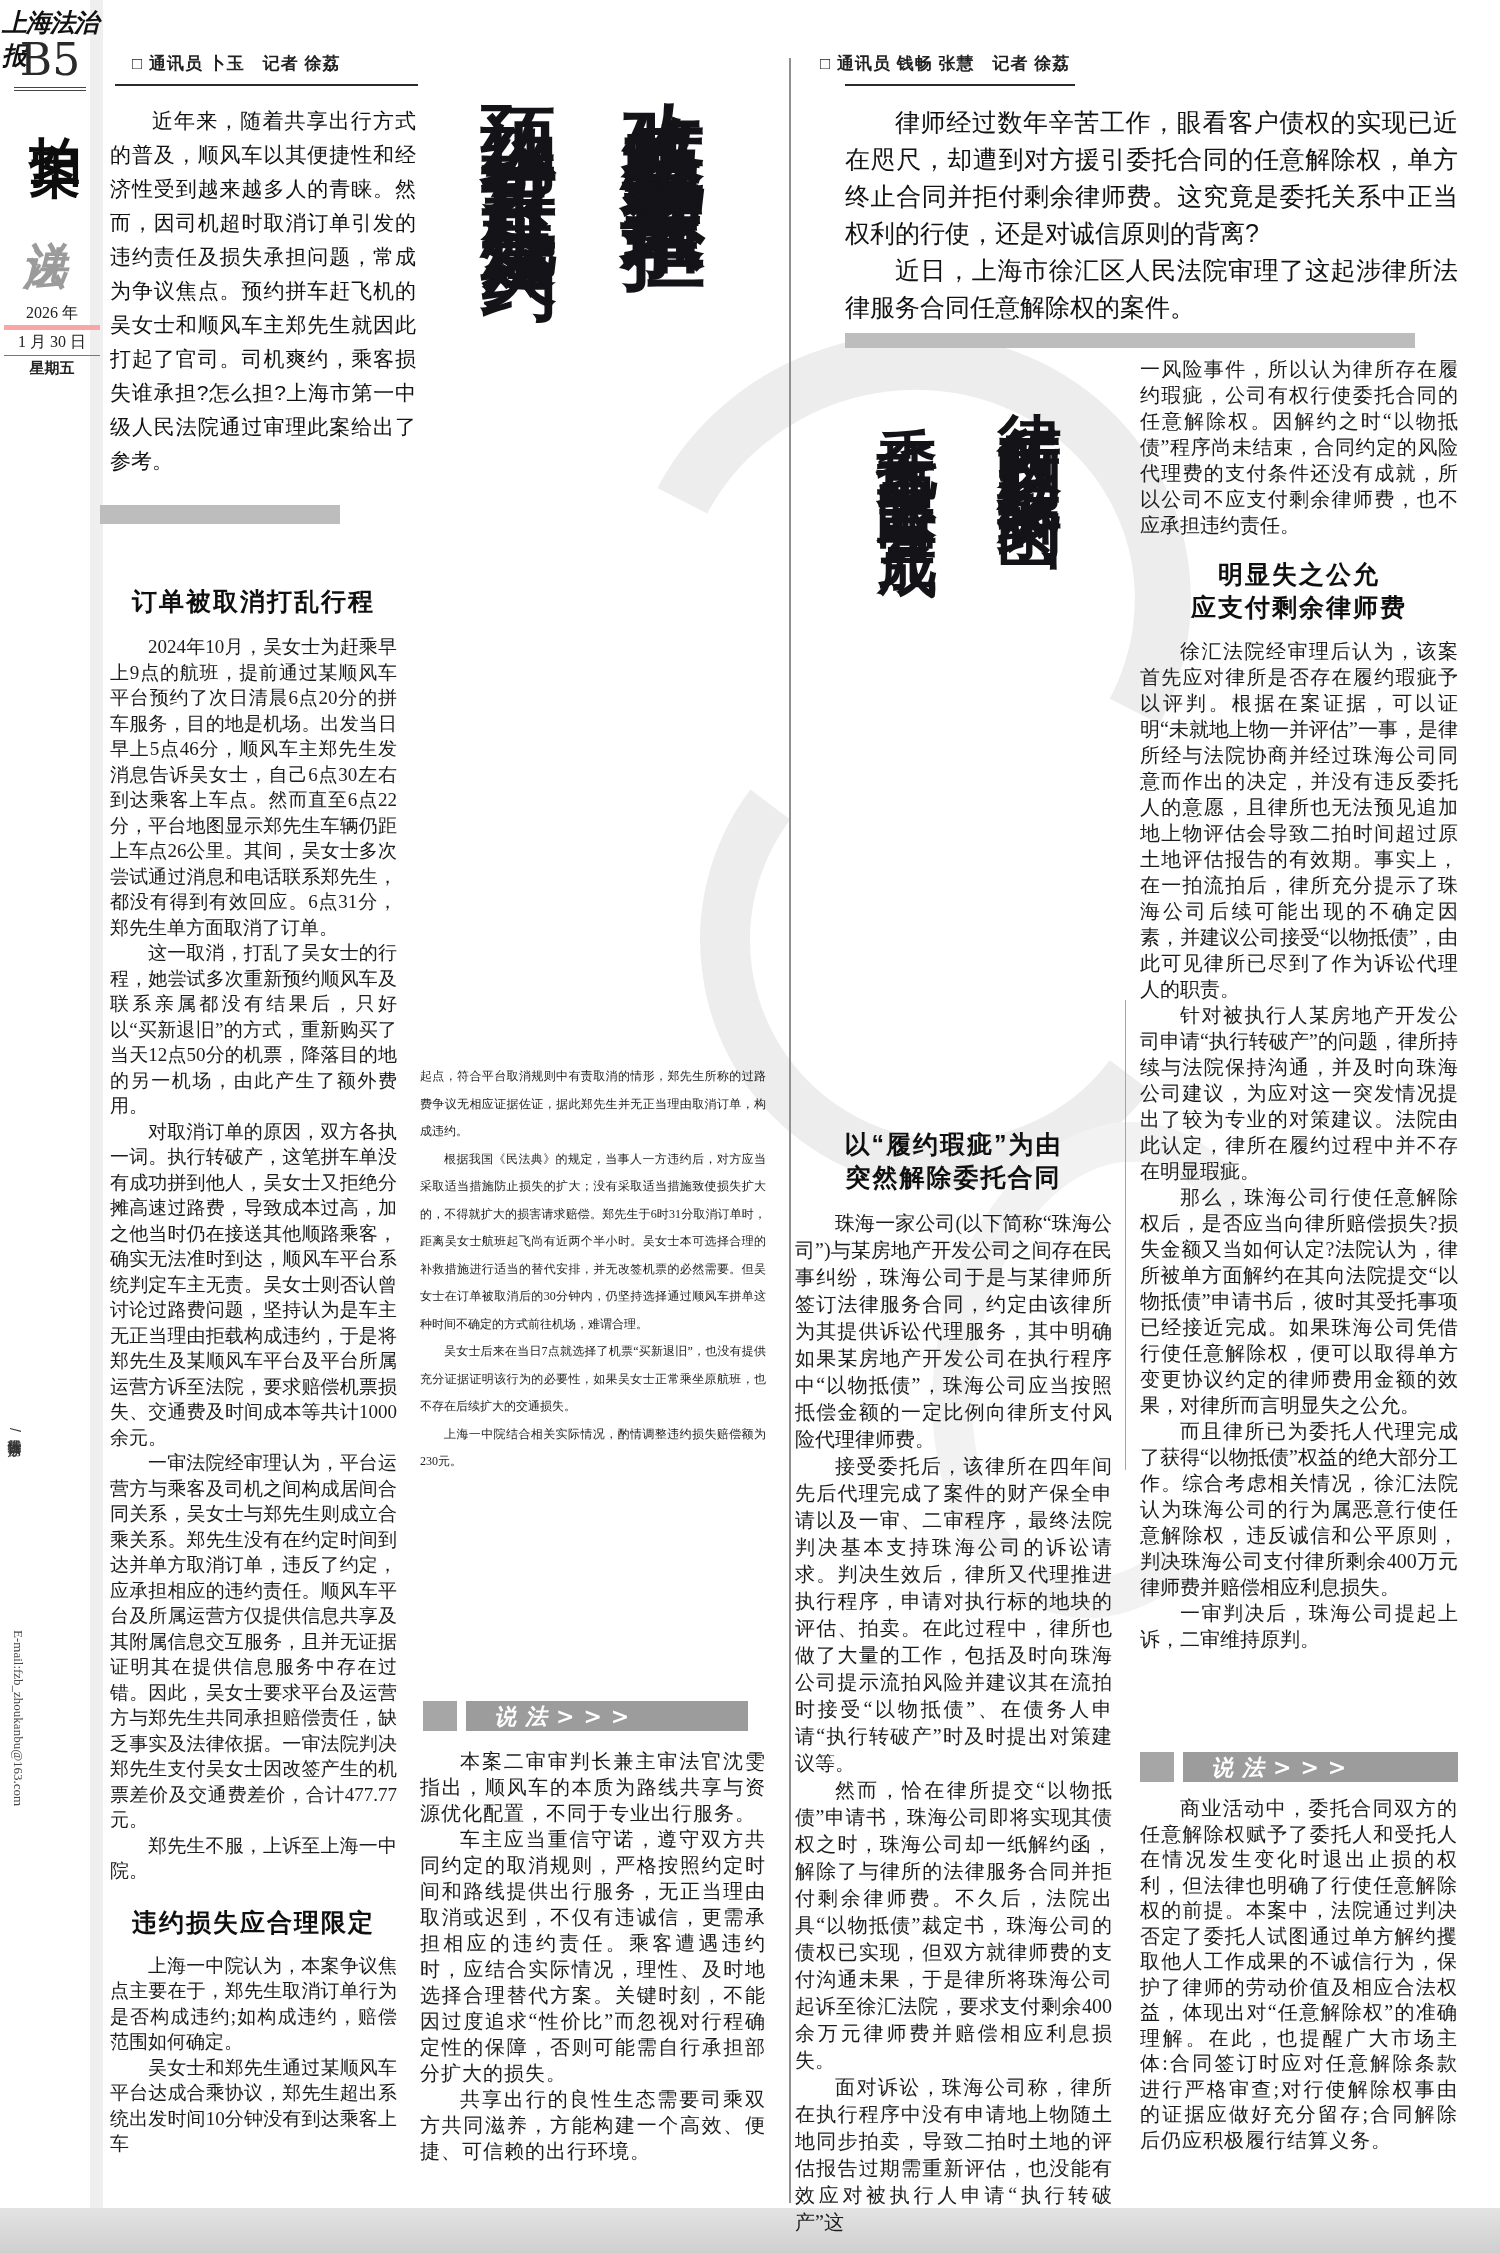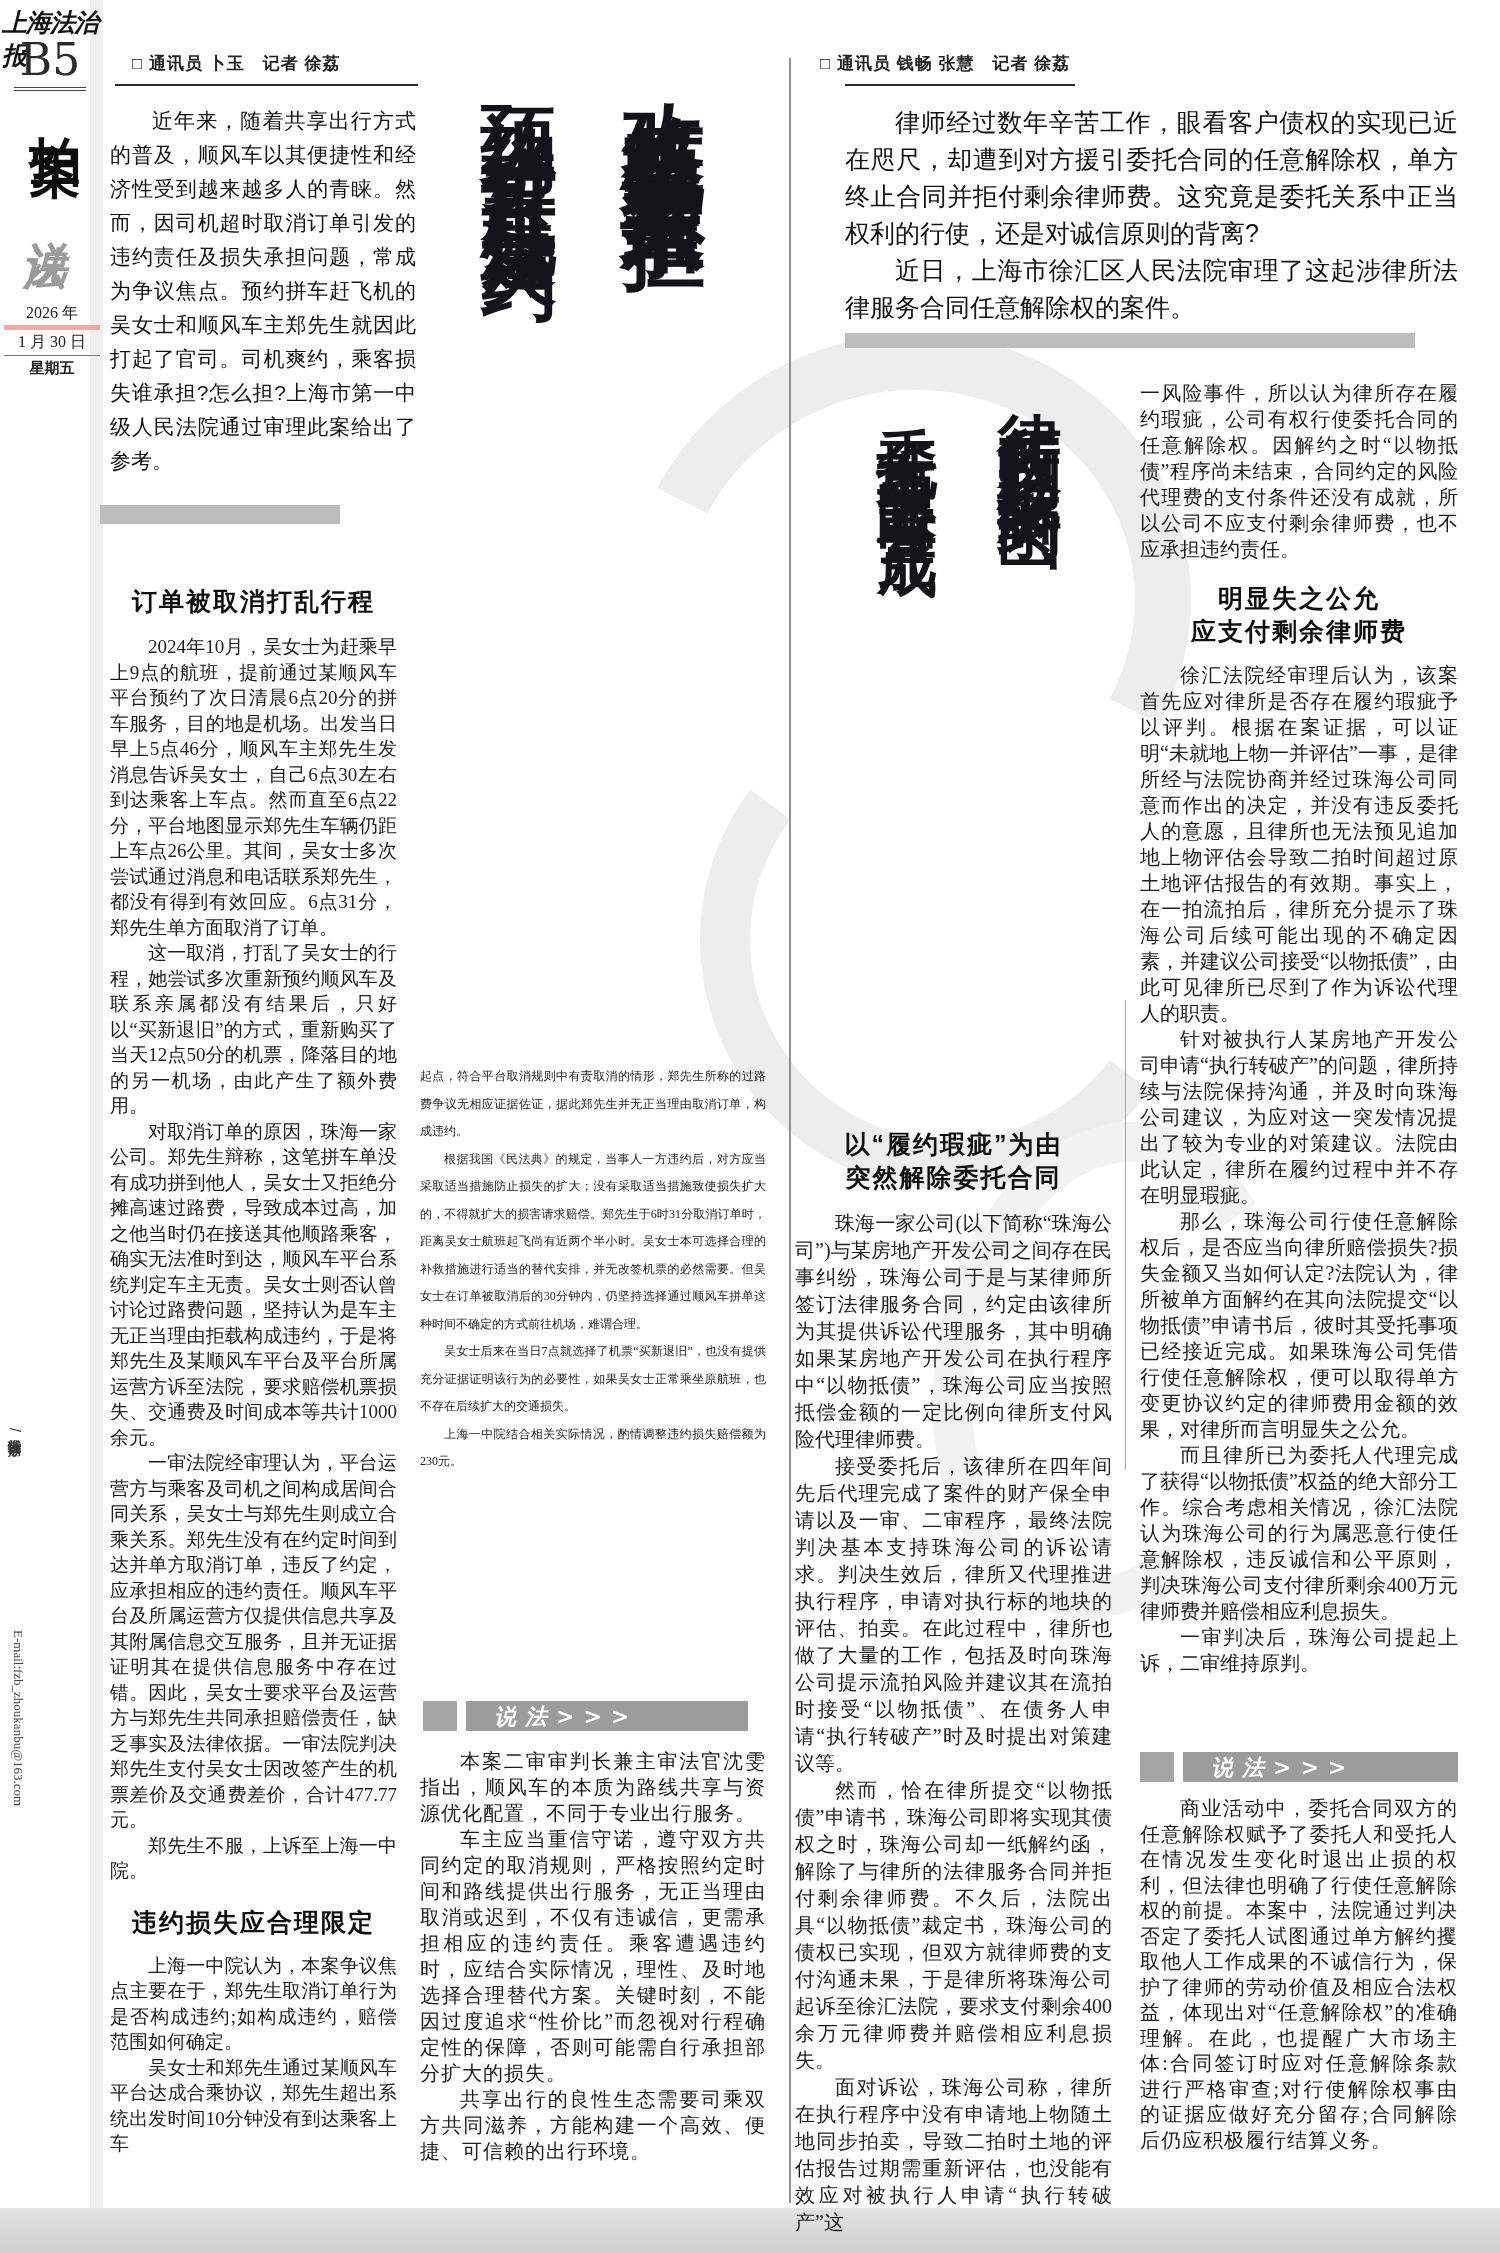--- a/index.html
+++ b/index.html
@@ -55,21 +55,21 @@
   .l-sftext{left:420px;top:1748px;width:346px;height:450px;font-size:20px;line-height:26px;}
   
   .r-byline{left:820px;top:52px;}
   .r-bylinerule{left:845px;top:84px;width:230px;}
   .r-intro{left:845px;top:104px;width:613px;line-height:37px;font-size:25px;}
   .r-graybar{left:845px;top:333px;width:570px;height:15px;}
   .r-title-main{left:986px;top:362px;height:690px;font-size:64px;letter-spacing:12px;}
   .r-title-sub{left:866px;top:378px;height:692px;font-size:60px;letter-spacing:14px;}
   .r-mid{left:795px;top:1128px;width:317px;height:1125px;font-size:20px;line-height:27px;}
   .r-mid .sechead{margin-bottom:16px;line-height:36px;}
-  .r-col3{left:1140px;top:356px;width:318px;height:1390px;font-size:20px;line-height:26px;margin-top:24px;}
+  .r-col3{left:1140px;top:356px;width:318px;height:1390px;font-size:20px;line-height:26px;}
   .r-col3 .sechead{margin:20px 0 14px 0;line-height:36px;}
   .lead p{text-indent:0;margin:0;}
   .r-sfbar{left:1140px;top:1752px;width:318px;height:30px;}
   .r-sftext{left:1140px;top:1796px;width:318px;height:408px;font-size:20px;line-height:25.5px;}
   .art-divider{left:789px;top:58px;height:2145px;width:1.5px;background:#909090;}
   .coldiv{left:1125px;top:1000px;height:470px;width:1px;background:#a5a5a5;}
   
   .decor1{left:625px;top:335px;width:455px;height:430px;border:56px solid #ededed;border-radius:50%;
           border-left-color:transparent;border-bottom-color:transparent;transform:rotate(-18deg);z-index:0;}
   .decor2{left:700px;top:690px;width:400px;height:400px;border:50px solid #ededed;border-radius:50%;
@@ -107,21 +107,21 @@
   <div class="abs graybar l-graybar"></div>
 
   <div class="abs vtitle l-title-main">改签机票等损失谁承担</div>
   <div class="abs vtitle l-title-sub">预约拼车赶飞机遭爽约</div>
 
   <div class="abs body l-col1">
     <h3 class="sec">订单被取消打乱行程</h3>
     <div>
         <p>2024年10月，吴女士为赶乘早上9点的航班，提前通过某顺风车平台预约了次日清晨6点20分的拼车服务，目的地是机场。出发当日早上5点46分，顺风车主郑先生发消息告诉吴女士，自己6点30左右到达乘客上车点。然而直至6点22分，平台地图显示郑先生车辆仍距上车点26公里。其间，吴女士多次尝试通过消息和电话联系郑先生，都没有得到有效回应。6点31分，郑先生单方面取消了订单。</p>
         <p>这一取消，打乱了吴女士的行程，她尝试多次重新预约顺风车及联系亲属都没有结果后，只好以“买新退旧”的方式，重新购买了当天12点50分的机票，降落目的地的另一机场，由此产生了额外费用。</p>
-        <p>对取消订单的原因，珠海一家公司。郑先生辩称，这笔拼车单没有成功拼到他人，吴女士又拒绝分摊高速过路费，导致成本过高，加之他当时仍在接送其他顺路乘客，确实无法准时到达，顺风车平台系统判定车主无责。吴女士则否认曾讨论过路费问题，坚持认为是车主无正当理由拒载构成违约，于是将郑先生及某顺风车平台及平台所属运营方诉至法院，要求赔偿机票损失、交通费及时间成本等共计1000余元。</p>
+        <p>对取消订单的原因，双方各执一词。执行转破产，这笔拼车单没有成功拼到他人，吴女士又拒绝分摊高速过路费，导致成本过高，加之他当时仍在接送其他顺路乘客，确实无法准时到达，顺风车平台系统判定车主无责。吴女士则否认曾讨论过路费问题，坚持认为是车主无正当理由拒载构成违约，于是将郑先生及某顺风车平台及平台所属运营方诉至法院，要求赔偿机票损失、交通费及时间成本等共计1000余元。</p>
         <p>一审法院经审理认为，平台运营方与乘客及司机之间构成居间合同关系，吴女士与郑先生则成立合乘关系。郑先生没有在约定时间到达并单方取消订单，违反了约定，应承担相应的违约责任。顺风车平台及所属运营方仅提供信息共享及其附属信息交互服务，且并无证据证明其在提供信息服务中存在过错。因此，吴女士要求平台及运营方与郑先生共同承担赔偿责任，缺乏事实及法律依据。一审法院判决郑先生支付吴女士因改签产生的机票差价及交通费差价，合计477.77元。</p>
         <p>郑先生不服，上诉至上海一中院。</p>
       </div>
     <h3 class="sec sec2">违约损失应合理限定</h3>
     <div>
         <p>上海一中院认为，本案争议焦点主要在于，郑先生取消订单行为是否构成违约;如构成违约，赔偿范围如何确定。</p>
         <p>吴女士和郑先生通过某顺风车平台达成合乘协议，郑先生超出系统出发时间10分钟没有到达乘客上车</p>
       </div>
   </div>
 

